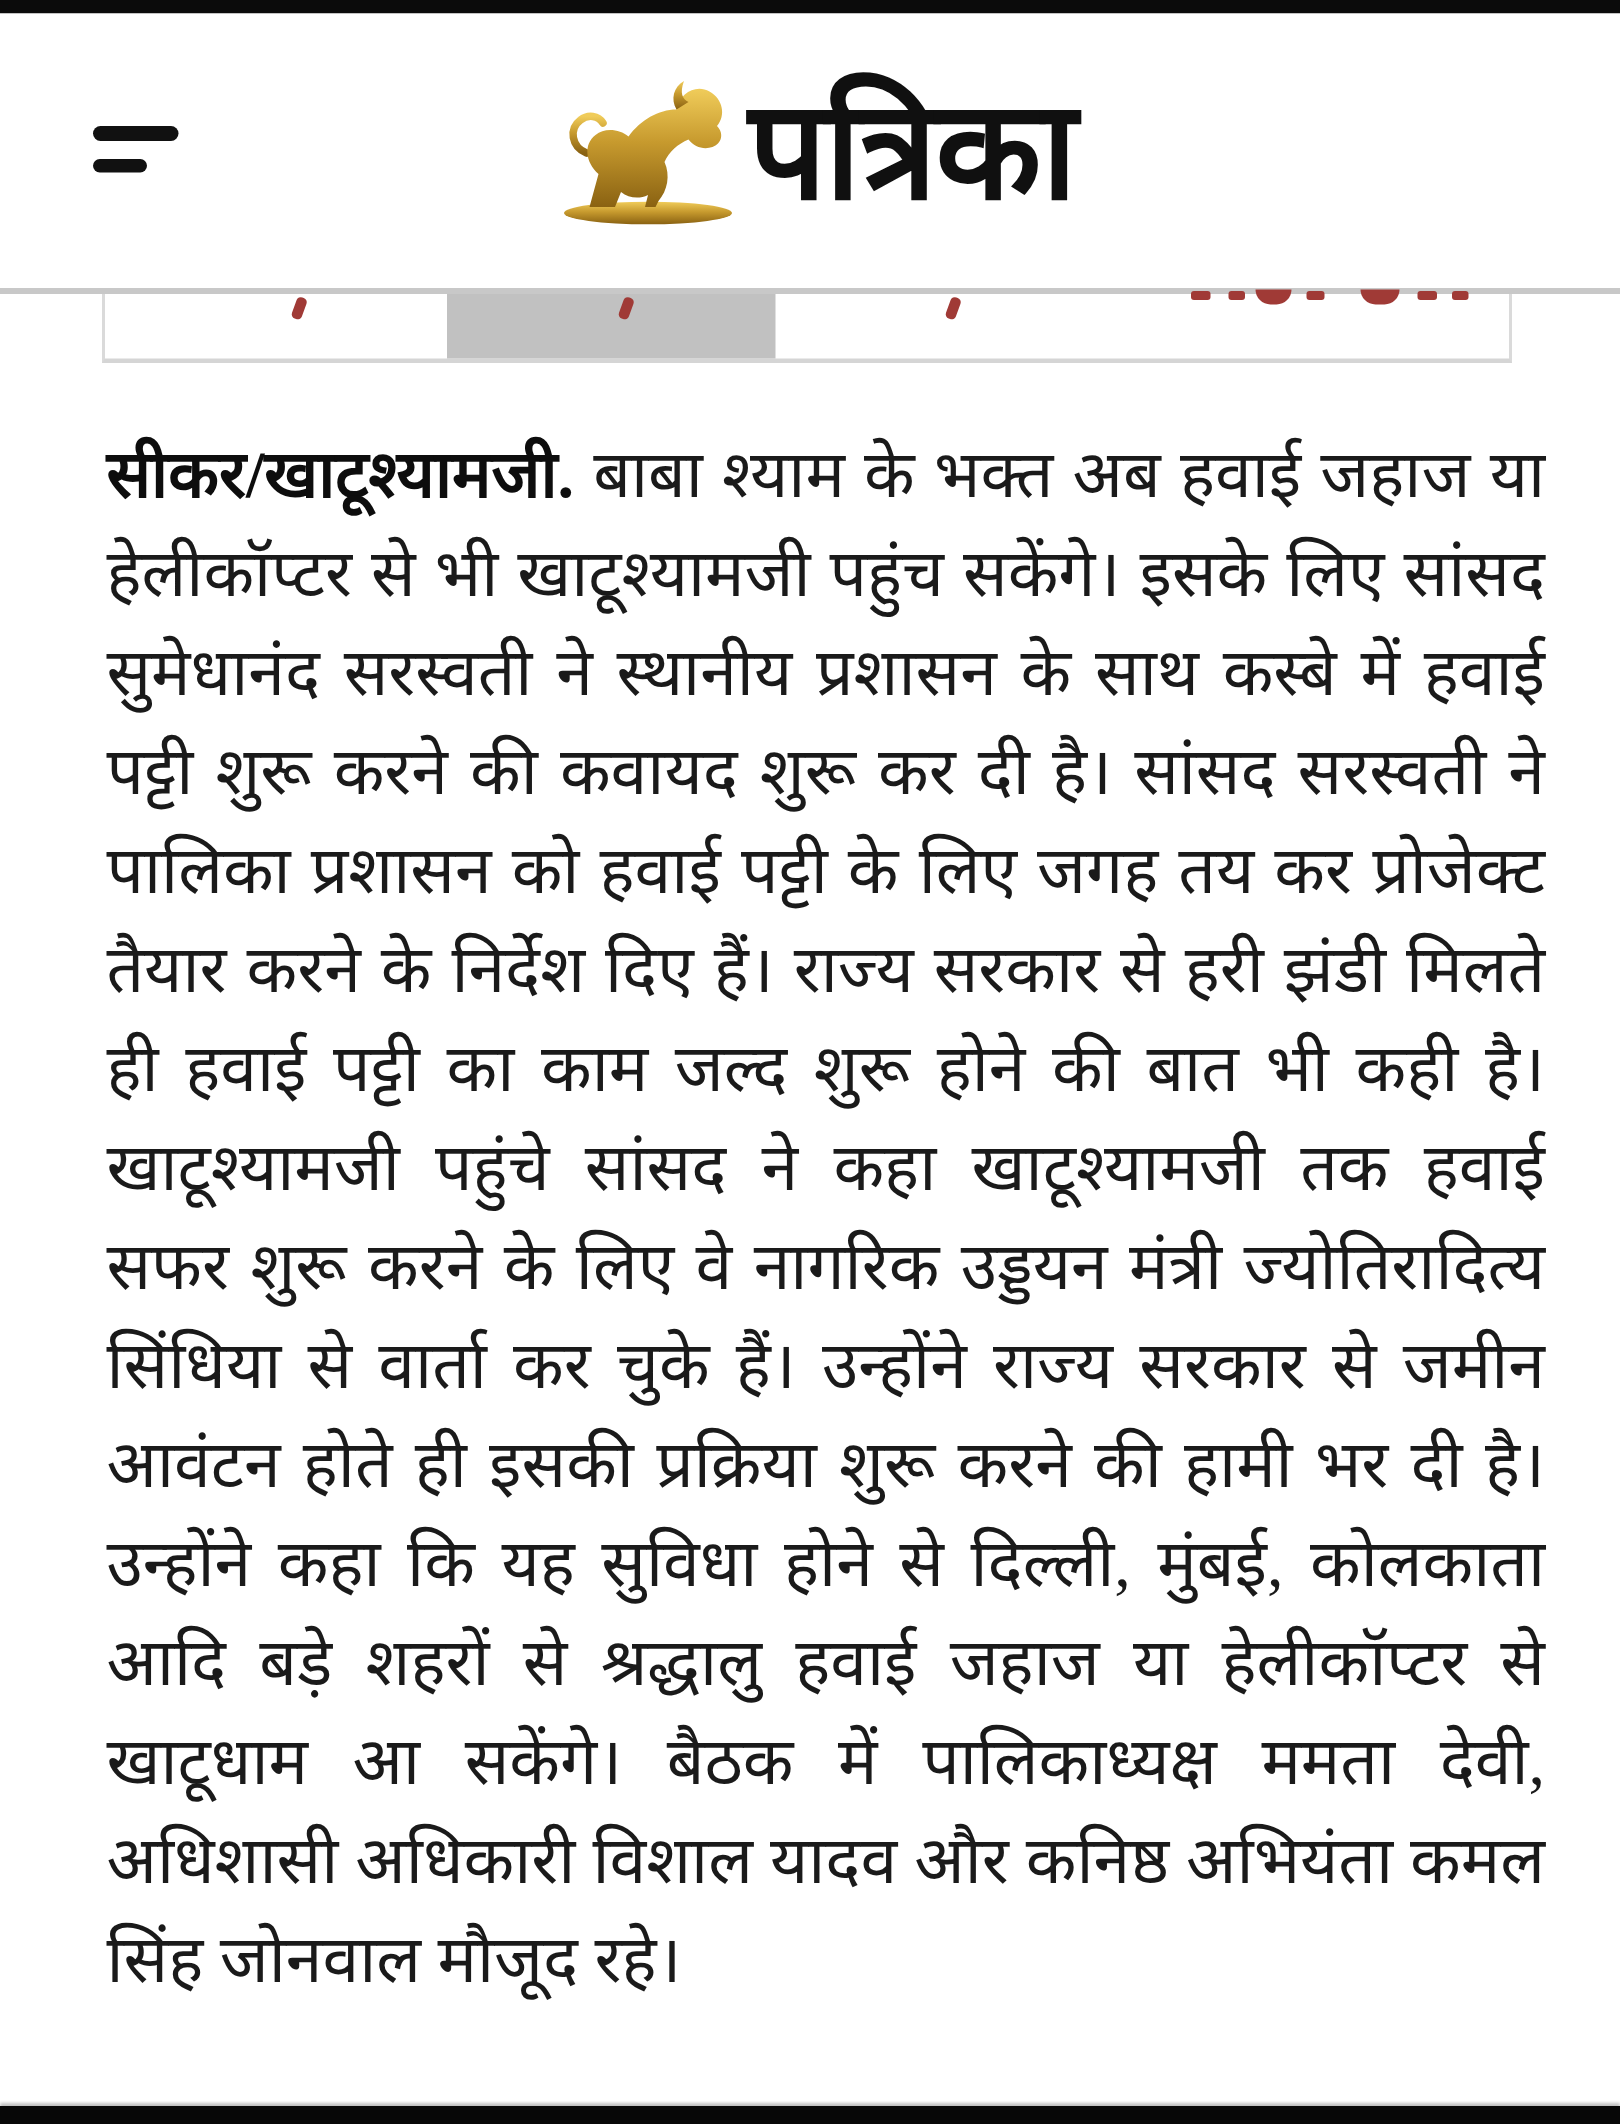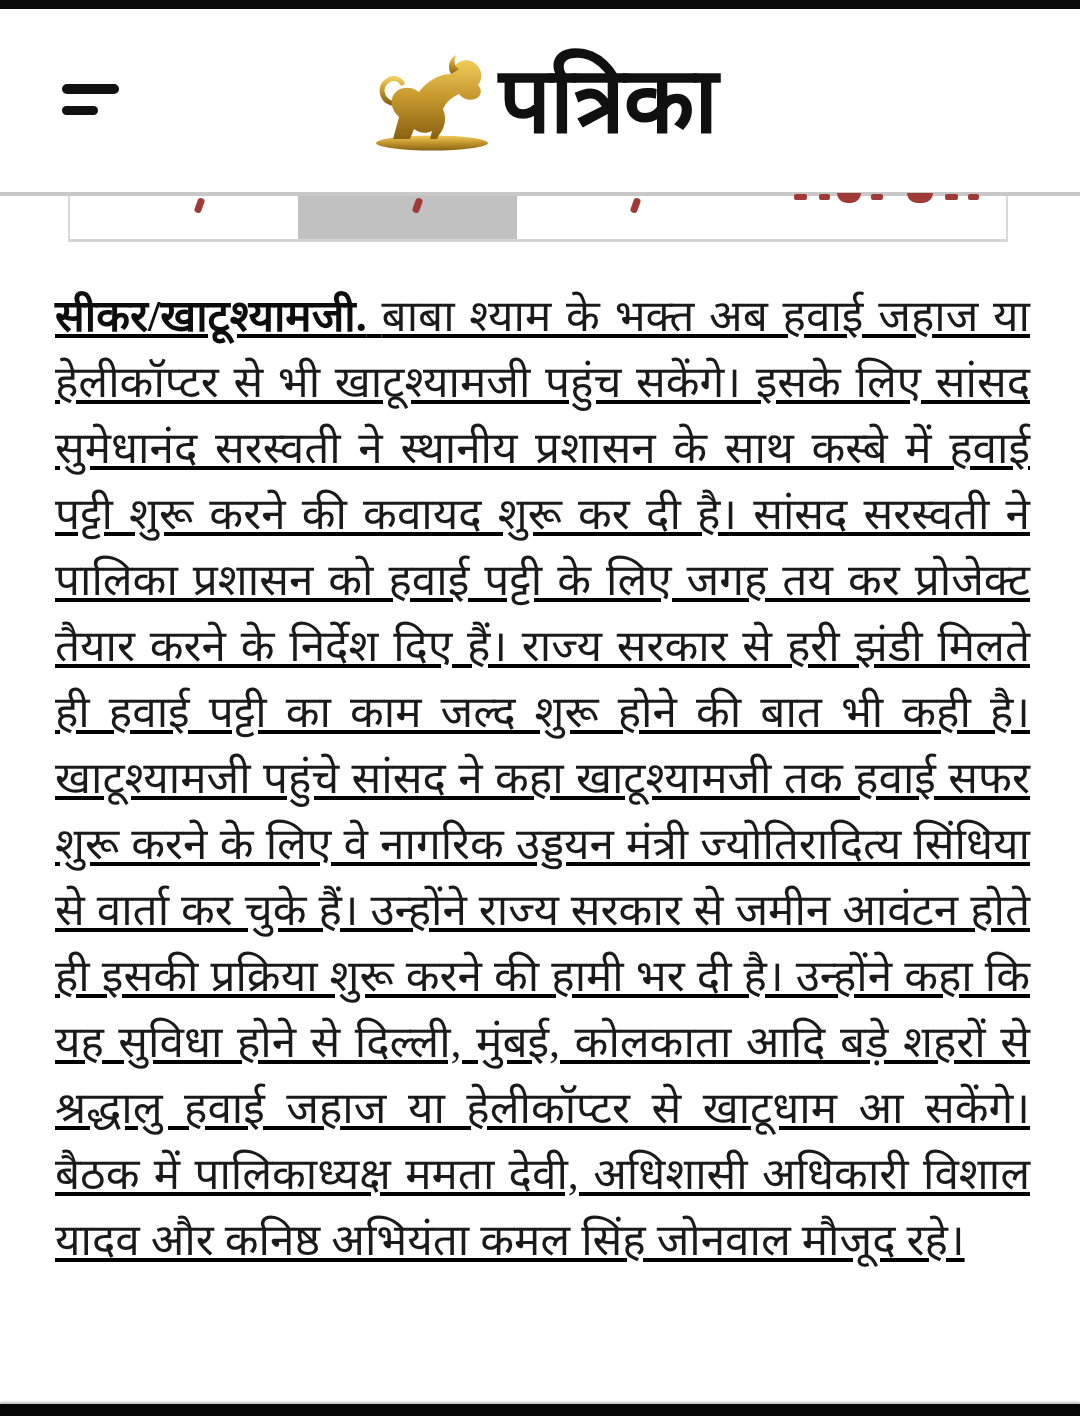--- a/index.html
+++ b/index.html
@@ -70,22 +70,21 @@
     border: none; cursor: pointer;
   }
   .frag { position: absolute; background: #a03a36; }
   .frag-comma { width: 7px; height: 15px; border-radius: 3px; transform: rotate(20deg); top: 2px; }
   .frag-dash  { height: 6px; border-radius: 2px; top: -2px; }
   .frag-bowl  { height: 10px; border-radius: 0 0 12px 12px; top: -3px; }
   
   .article {
     position: absolute; top: 246px; left: 0;
     width: 100%;
-    padding: 38px 50px 0 55px;
-    text-decoration: underline;
+    padding: 38px 50px 0 71px;
   }
   .article p {
     font-size: 44px;
     line-height: 66px;
     color: #1a1a1a;
     text-align: justify;
   }
   .article b { font-weight: 700; color: #0d0d0d; }
 </style>
 </head>

